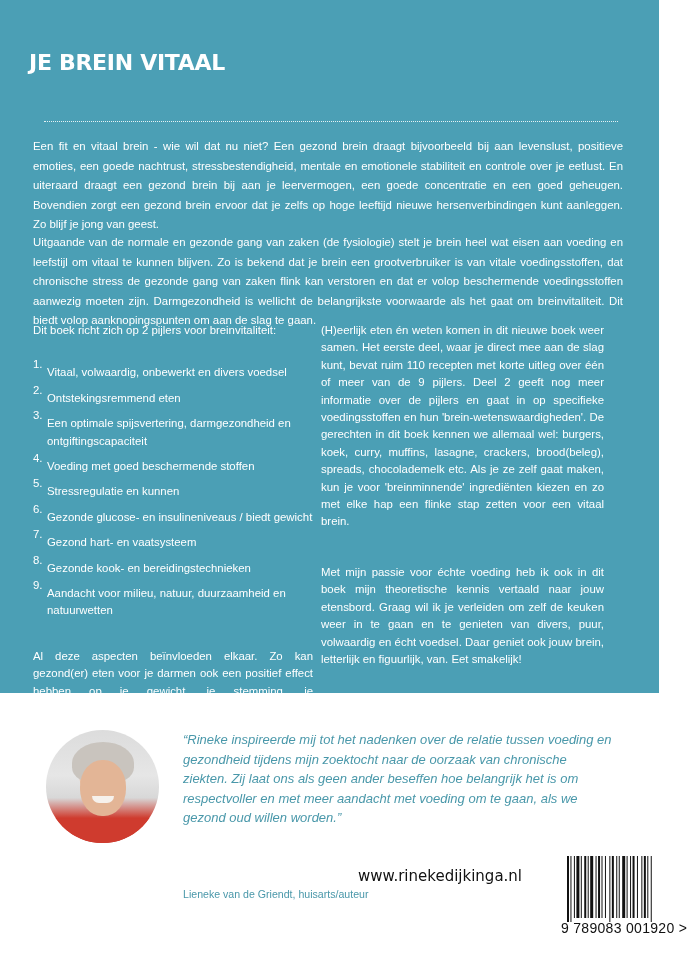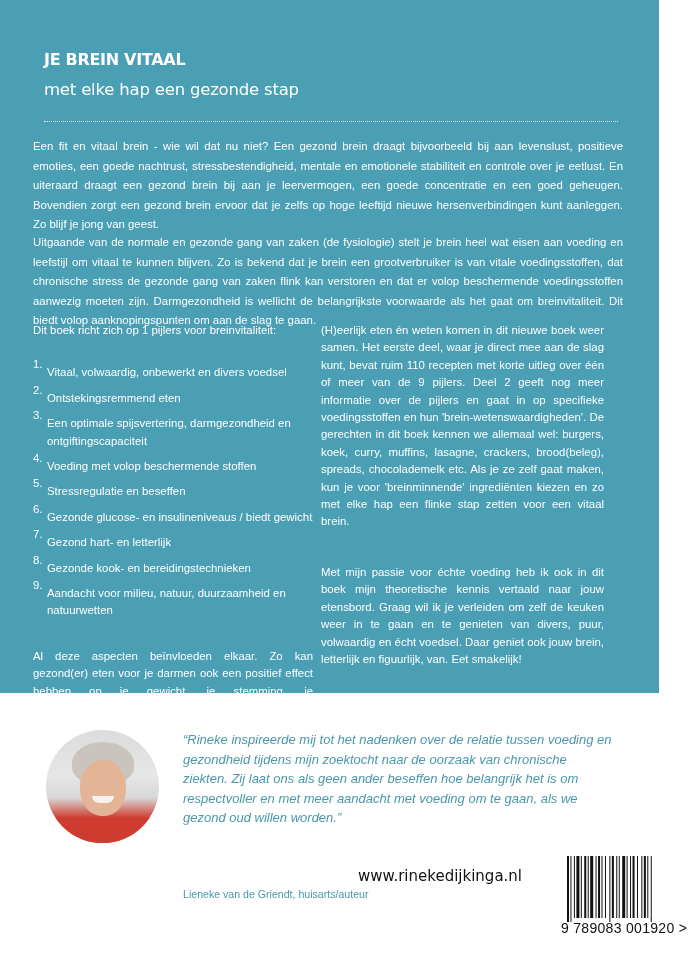--- a/index.html
+++ b/index.html
@@ -4,23 +4,23 @@
 <style>
   * { box-sizing: border-box; margin: 0; padding: 0; }
   html, body { width: 699px; height: 960px; background: #ffffff; overflow: hidden; }
   body { position: relative; font-family: "Liberation Sans", sans-serif; }
 
   .panel {
     position: absolute; left: 0; top: 0; width: 659px; height: 693px;
     background: #4b9fb5; color: #ffffff;
   }
   .title {
-    position: absolute; left: 44px; top: 50px;
+    position: absolute; left: 29px; top: 50px;
     font-family: "DejaVu Sans", sans-serif; font-weight: bold;
-    font-size: 16px; letter-spacing: -0.3px; color: #ffffff;
+    font-size: 22px; letter-spacing: -0.3px; color: #ffffff;
   }
   .subtitle {
     position: absolute; left: 44px; top: 80px;
     font-family: "DejaVu Sans", sans-serif; font-weight: normal;
     font-size: 16.5px; color: #ffffff; letter-spacing: -0.2px;
   }
   .dots {
     position: absolute; left: 44px; top: 121px; width: 574px; height: 0;
     border-top: 1.5px dotted rgba(255,255,255,0.85);
   }
@@ -88,56 +88,55 @@
   .isbn-digits {
     position: absolute; left: 561px; top: 920px;
     font-family: "Liberation Sans", sans-serif; font-size: 14px; color: #111; letter-spacing: 0.3px;
   }
 </style>
 </head>
 <body>
 
 <div class="panel">
   <div class="title">JE BREIN VITAAL</div>
-  <div class="subtitle">met elke hap een gezonde stap</div>
   <div class="dots"></div>
 
   <p class="para p1">Een fit en vitaal brein - wie wil dat nu niet? Een gezond brein draagt bijvoorbeeld bij aan levenslust, positieve emoties, een goede nachtrust, stressbestendigheid, mentale en emotionele stabiliteit en controle over je eetlust. En uiteraard draagt een gezond brein bij aan je leervermogen, een goede concentratie en een goed geheugen. Bovendien zorgt een gezond brein ervoor dat je zelfs op hoge leeftijd nieuwe hersenverbindingen kunt aanleggen. Zo blijf je jong van geest.</p>
   <p class="para p2">Uitgaande van de normale en gezonde gang van zaken (de fysiologie) stelt je brein heel wat eisen aan voeding en leefstijl om vitaal te kunnen blijven. Zo is bekend dat je brein een grootverbruiker is van vitale voedingsstoffen, dat chronische stress de gezonde gang van zaken flink kan verstoren en dat er volop beschermende voedingsstoffen aanwezig moeten zijn. Darmgezondheid is wellicht de belangrijkste voorwaarde als het gaat om breinvitaliteit. Dit biedt volop aanknopingspunten om aan de slag te gaan.</p>
 
   <div class="col-left">
-    <p class="intro">Dit boek richt zich op 1 pijlers voor breinvitaliteit:</p>
+    <p class="intro">Dit boek richt zich op 2 pijlers voor breinvitaliteit:</p>
     <ul class="pillars">
       <li>
           <span class="num">1.</span>
           <span class="txt">Vitaal, volwaardig, onbewerkt en divers voedsel</span>
         </li>
       <li>
           <span class="num">2.</span>
           <span class="txt">Ontstekingsremmend eten</span>
         </li>
       <li>
           <span class="num">3.</span>
           <span class="txt">Een optimale spijsvertering, darmgezondheid en ontgiftingscapaciteit</span>
         </li>
       <li>
           <span class="num">4.</span>
-          <span class="txt">Voeding met volop beschermende stoffen</span>
+          <span class="txt">Voeding met goed beschermende stoffen</span>
         </li>
       <li>
           <span class="num">5.</span>
-          <span class="txt">Stressregulatie en beseffen</span>
+          <span class="txt">Stressregulatie en kunnen</span>
         </li>
       <li>
           <span class="num">6.</span>
           <span class="txt">Gezonde glucose- en insulineniveaus / biedt gewicht</span>
         </li>
       <li>
           <span class="num">7.</span>
-          <span class="txt">Gezond hart- en letterlijk</span>
+          <span class="txt">Gezond hart- en vaatsysteem</span>
         </li>
       <li>
           <span class="num">8.</span>
           <span class="txt">Gezonde kook- en bereidingstechnieken</span>
         </li>
       <li>
           <span class="num">9.</span>
           <span class="txt">Aandacht voor milieu, natuur, duurzaamheid en natuurwetten</span>
         </li>
     </ul>

